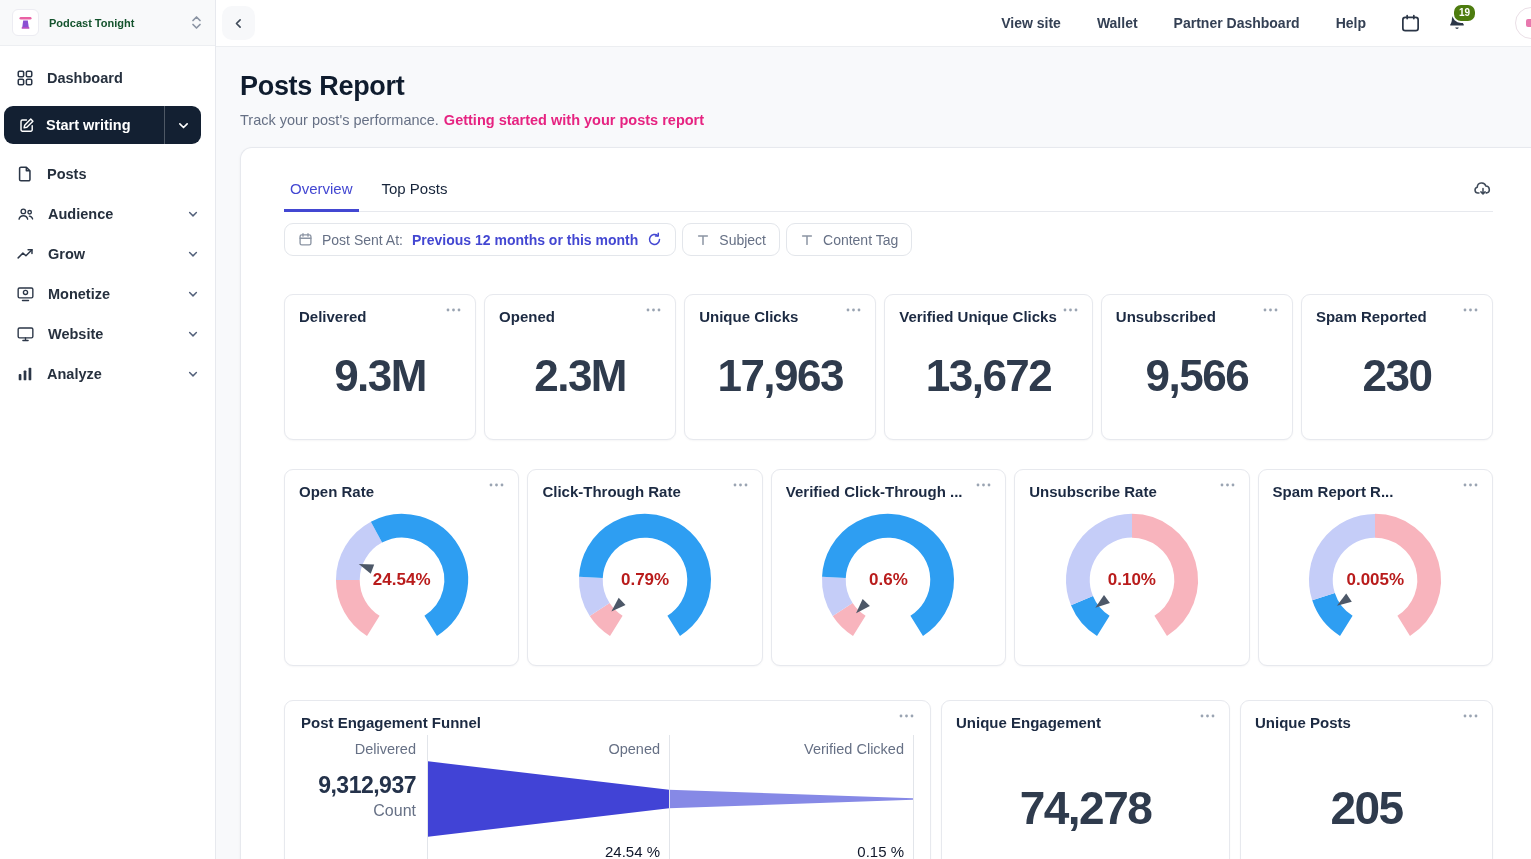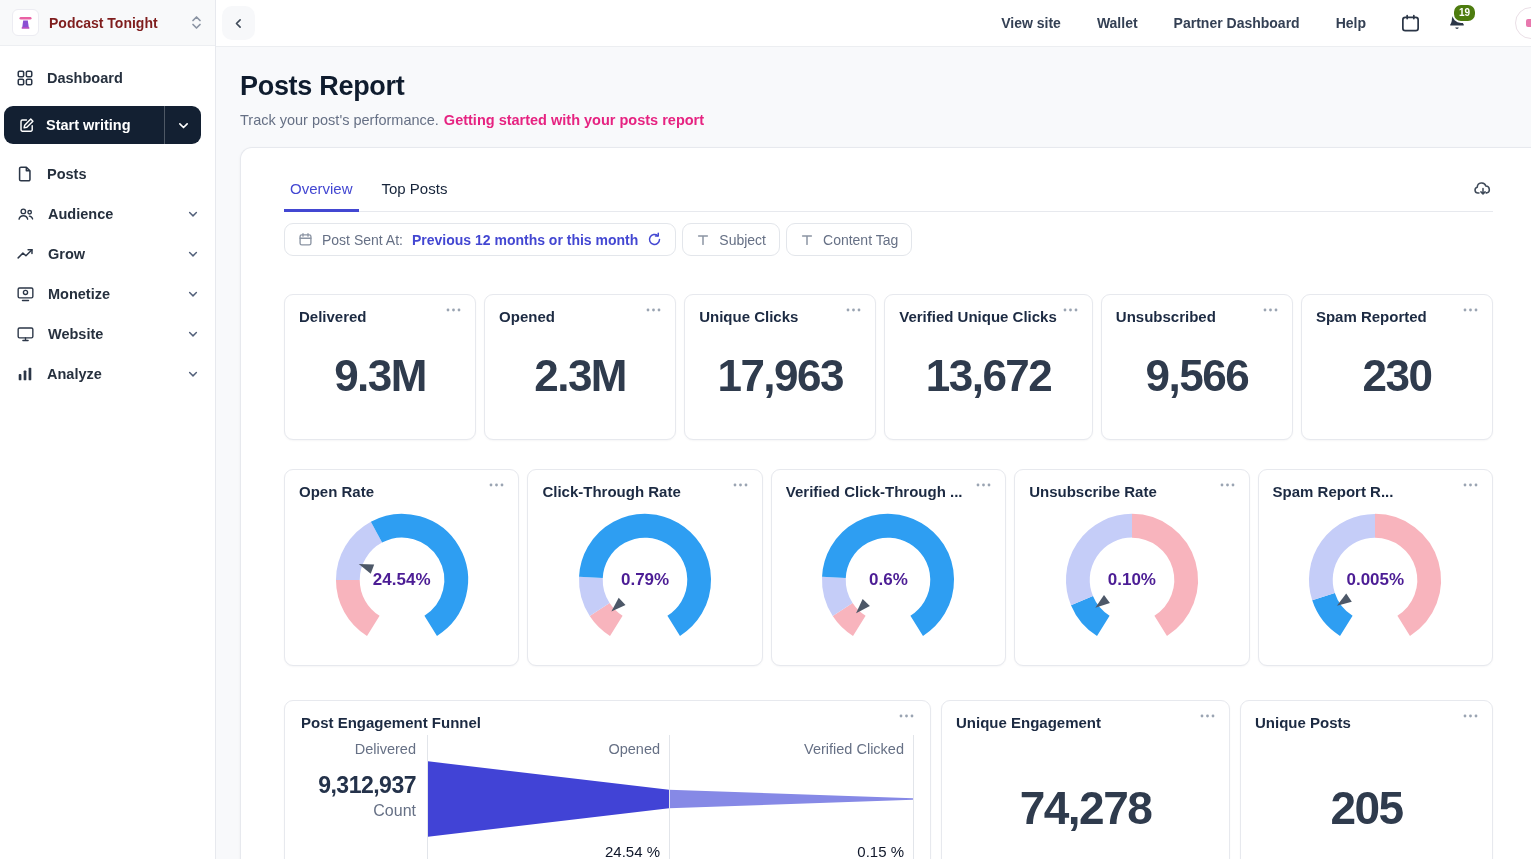--- a/index.html
+++ b/index.html
@@ -4,21 +4,21 @@
 <style>
   * { box-sizing: border-box; margin: 0; padding: 0; }
   html,body { width:1531px; height:859px; overflow:hidden; }
   body { font-family:"Liberation Sans", sans-serif; background:#f8f9fb; color:#1f2937; }
   .app { display:flex; height:100%; }
 
   
   .sidebar { width:216px; flex:0 0 216px; background:#fff; border-right:1px solid #e7e9ee; display:flex; flex-direction:column; }
   .side-head { height:46px; background:#f8f9fa; border-bottom:1px solid #edeff2; display:flex; align-items:center; gap:10px; padding:0 12px; }
   .logo { width:27px; height:27px; border-radius:6px; background:#fff; border:1px solid #ececf2; display:flex; align-items:center; justify-content:center; flex:0 0 27px; }
-  .ws-name { flex:1; font-size:14px; font-weight:700; color:#7f1d1d; white-space:nowrap; overflow:hidden; }
+  .ws-name { flex:1; font-size:11px; font-weight:700; color:#14532d; white-space:nowrap; overflow:hidden; }
   .icon { display:inline-flex; align-items:center; justify-content:center; color:#2b3647; }
   .muted-ic { color:#8b94a3; }
   .nav { padding:12px 0 0; }
   .nav-item { height:40px; display:flex; align-items:center; gap:13px; padding:0 16px; font-size:14.5px; font-weight:700; color:#26303e; cursor:pointer; }
   .nav-item .chev { margin-left:auto; color:#52607a; }
   .sw-btn { display:flex; height:38px; margin:8px 14px 10px 4px; background:#132032; border-radius:9px; color:#fff; align-items:stretch; overflow:hidden; cursor:pointer; }
   .sw-main { flex:1; display:flex; align-items:center; gap:11px; padding:0 15px; font-size:14.5px; font-weight:700; }
   .sw-caret { width:37px; border-left:1px solid rgba(255,255,255,.25); display:flex; align-items:center; justify-content:center; }
 
   
@@ -56,21 +56,21 @@
   .dots { color:#9aa4b2; cursor:pointer; flex:0 0 auto; margin-left:6px; }
 
   .metrics-row { display:grid; grid-template-columns:repeat(6,1fr); gap:8px; margin-bottom:8px; }
   .metric-card { height:146px; padding:13px 14px; display:flex; flex-direction:column; }
   .metric-value { flex:1; display:flex; align-items:center; justify-content:center; font-size:44px; font-weight:800; color:#2f3b4d; letter-spacing:-1.5px; }
 
   .gauges-row { display:grid; grid-template-columns:repeat(5,1fr); gap:8px; margin-bottom:13px; }
   .gauge-card { height:197px; padding:13px 14px; }
   .gauge-wrap { position:relative; height:155px; display:flex; justify-content:center; margin-top:2px; }
   .gauge-wrap svg { width:190px; height:152px; }
-  .gauge-value { position:absolute; left:0; right:0; top:68px; text-align:center; font-size:17px; font-weight:800; color:#4c1d95; }
+  .gauge-value { position:absolute; left:0; right:0; top:68px; text-align:center; font-size:17px; font-weight:800; color:#b91c1c; }
 
   .bottom-row { display:flex; gap:10px; }
   .funnel-card { flex:0 0 647px; height:198px; padding:13px 16px 0; }
   .extra-card { height:198px; padding:13px 14px; display:flex; flex-direction:column; }
   .extra-card.us { flex:0 0 289px; }
   .extra-card.up { flex:1; }
   .extra-value { flex:1; display:flex; align-items:center; justify-content:center; font-size:46px; font-weight:800; color:#2f3b4d; letter-spacing:-1.5px; }
 
   .f-body { display:flex; margin-top:4px; }
   .f-left { width:126px; flex:0 0 126px; text-align:right; padding:6px 11px 0 0; }

